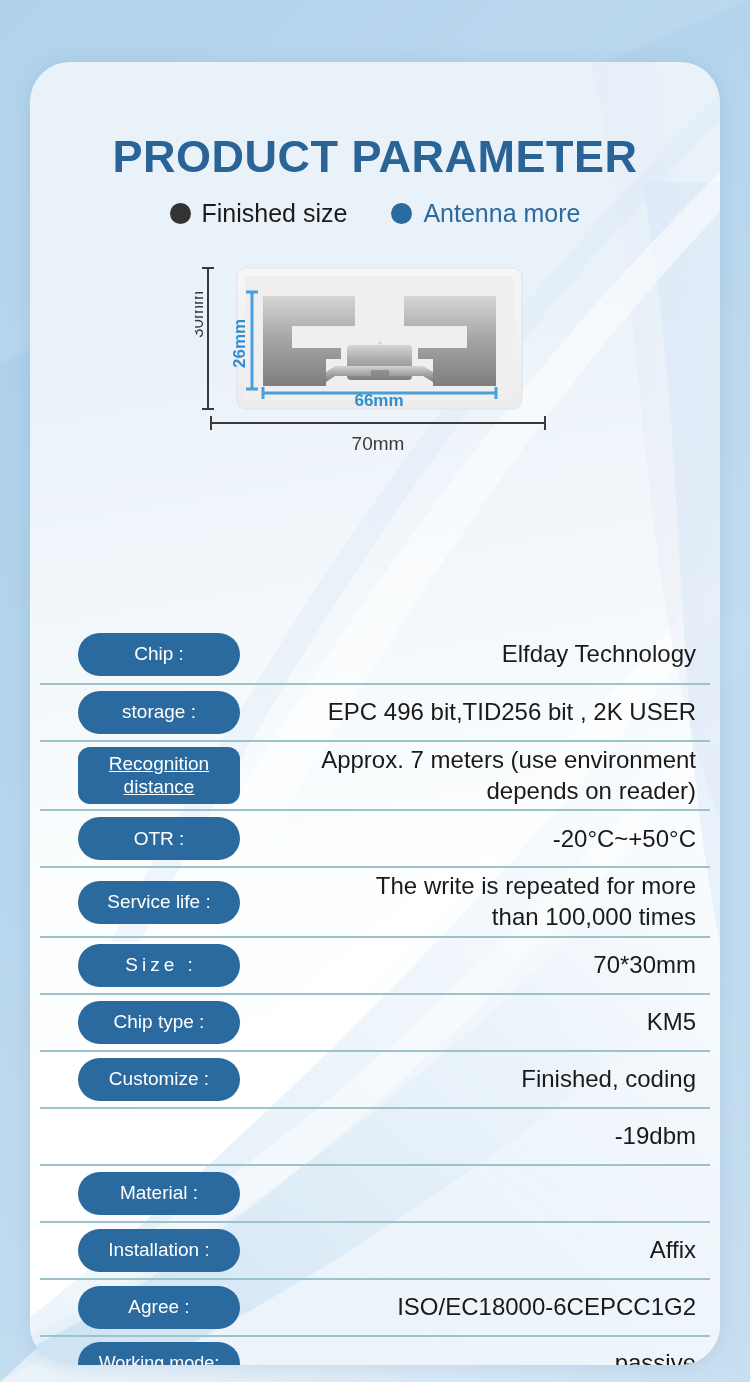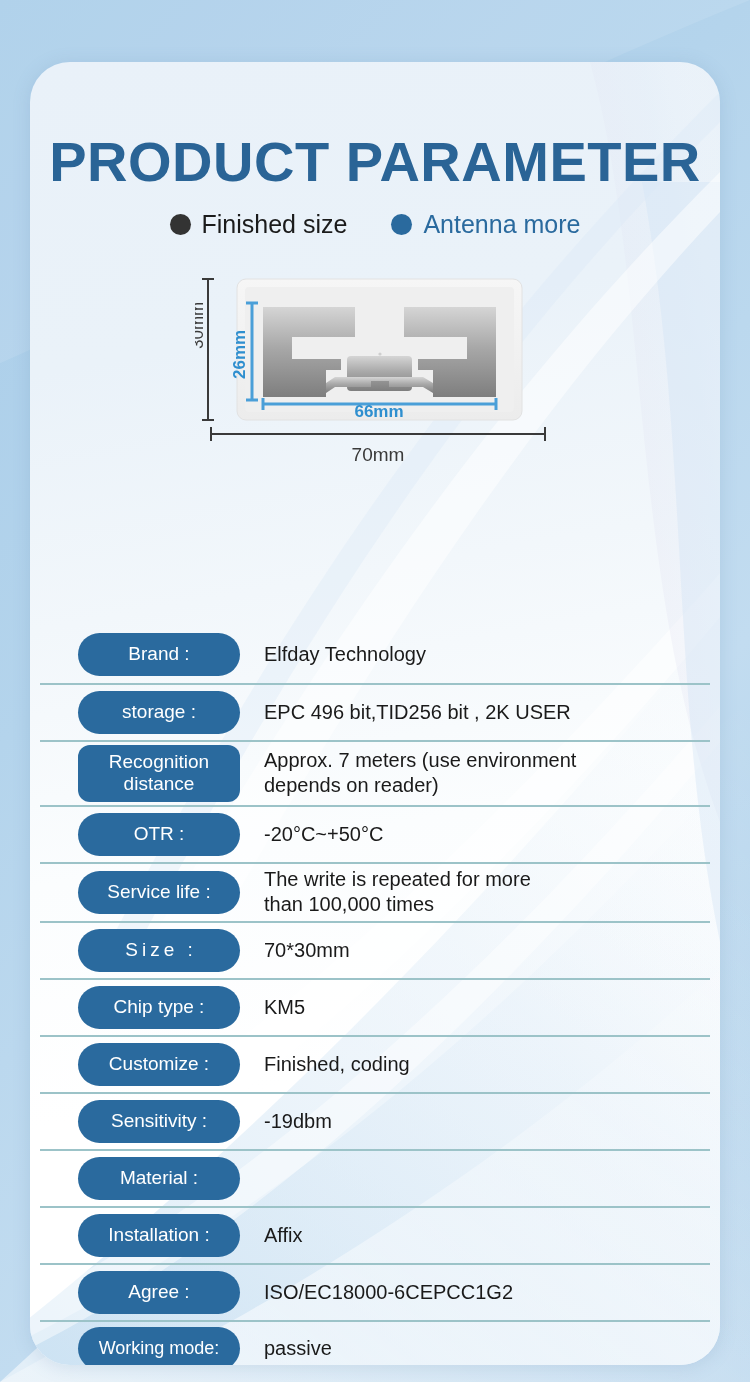--- a/index.html
+++ b/index.html
@@ -23,21 +23,21 @@
     box-shadow:0 2px 18px rgba(90,130,170,.18);
   }
   .card-deco { position:absolute; inset:0; pointer-events:none; }
   .card-deco svg { position:absolute; inset:0; width:690px; height:1303px; }
 
   .card-inner { position:relative; width:100%; height:100%; z-index:3; }
 
   
   .title {
     text-align:center; margin-top:72px;
-    font-size:56px; font-weight:bold; letter-spacing:.5px;
+    font-size:45px; font-weight:bold; letter-spacing:.5px;
     color:#2a6496; line-height:1;
   }
   .legend {
     display:flex; justify-content:center; align-items:center;
     gap:44px; margin-top:22px;
   }
   .legend-item { display:flex; align-items:center; gap:11px; }
   .dot { width:21px; height:21px; border-radius:50%; flex:none; }
   .dot.dark { background:#333333; }
   .dot.blue { background:#2a6a9e; }
@@ -60,27 +60,27 @@
   .spec-row:first-child { border-top:none; }
   .spec-row:last-child { border-bottom:2px solid #9cc3c8; }
 
   .pill {
     flex:none; width:162px; margin-left:38px; margin-right:24px;
     background:#2a6a9e; color:#ffffff;
     border-radius:28px;
     display:flex; align-items:center; justify-content:center; text-align:center;
     font-size:19px; line-height:1.18; padding:8px 6px; min-height:43px;
   }
-  .pill.two-line { border-radius:12px; padding:6px 6px; }
+  .pill.two-line { border-radius:12px; padding:6px 6px;text-decoration:underline; }
   .pill.spaced { letter-spacing:4px; text-indent:4px; }
   .pill.tight { font-size:18px; }
 
   .value {
-    flex:1; font-size:20px; color:#1a1a1a; line-height:1.28;
-    white-space:pre-line; padding-right:14px;
+    flex:1; font-size:24px; color:#1a1a1a; line-height:1.28;
+    white-space:pre-line; padding-right:14px;text-align:right;
   }
 </style>
 </head>
 <body>
 
 <div class="bg-deco">
   <svg viewBox="0 0 750 1382" preserveAspectRatio="none">
     <defs>
       <linearGradient id="bgSw1" x1="0" y1="1" x2="1" y2="0">
         <stop offset="0%" stop-color="#ffffff" stop-opacity=".55"></stop>
@@ -199,21 +199,21 @@
         <line x1="16" y1="163" x2="350" y2="163" stroke="#3a3a3a" stroke-width="2"></line>
         <line x1="16" y1="156" x2="16" y2="170" stroke="#3a3a3a" stroke-width="2"></line>
         <line x1="350" y1="156" x2="350" y2="170" stroke="#3a3a3a" stroke-width="2"></line>
         <text x="183" y="190" text-anchor="middle" fill="#3a3a3a" font-family="Liberation Sans, sans-serif" font-size="19">70mm</text>
       </svg>
     </div>
 
     <div class="specs">
 
       <div class="spec-row">
-        <div class="pill">Brand :</div>
+        <div class="pill">Chip :</div>
         <div class="value">Elfday Technology</div>
       </div>
 
       <div class="spec-row">
         <div class="pill">storage :</div>
         <div class="value">EPC 496 bit,TID256 bit , 2K USER</div>
       </div>
 
       <div class="spec-row">
         <div class="pill two-line" style="white-space:pre-line">Recognition
@@ -242,21 +242,20 @@
         <div class="pill">Chip type :</div>
         <div class="value">KM5</div>
       </div>
 
       <div class="spec-row">
         <div class="pill">Customize :</div>
         <div class="value">Finished, coding</div>
       </div>
 
       <div class="spec-row">
-        <div class="pill">Sensitivity :</div>
         <div class="value">-19dbm</div>
       </div>
 
       <div class="spec-row">
         <div class="pill">Material :</div>
       </div>
 
       <div class="spec-row">
         <div class="pill">Installation :</div>
         <div class="value">Affix</div>

